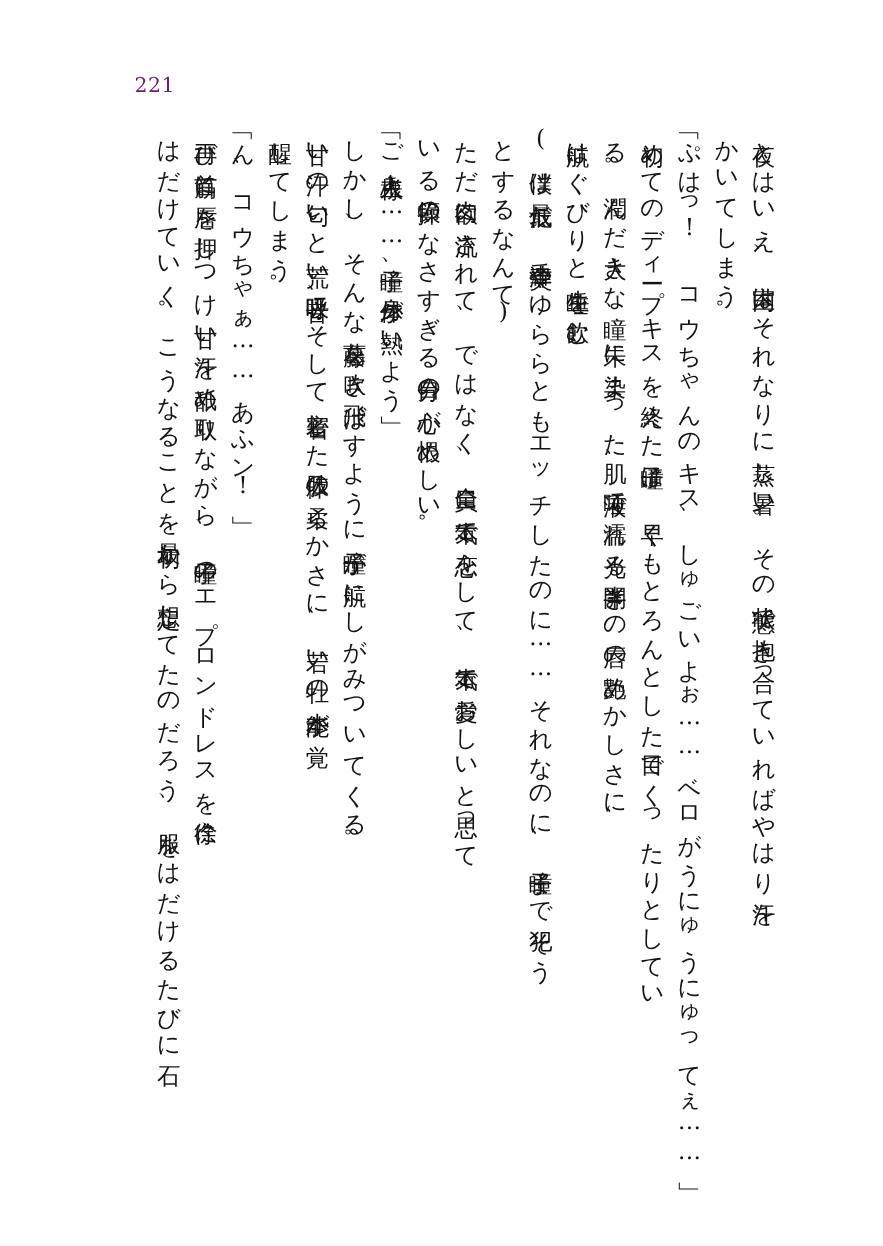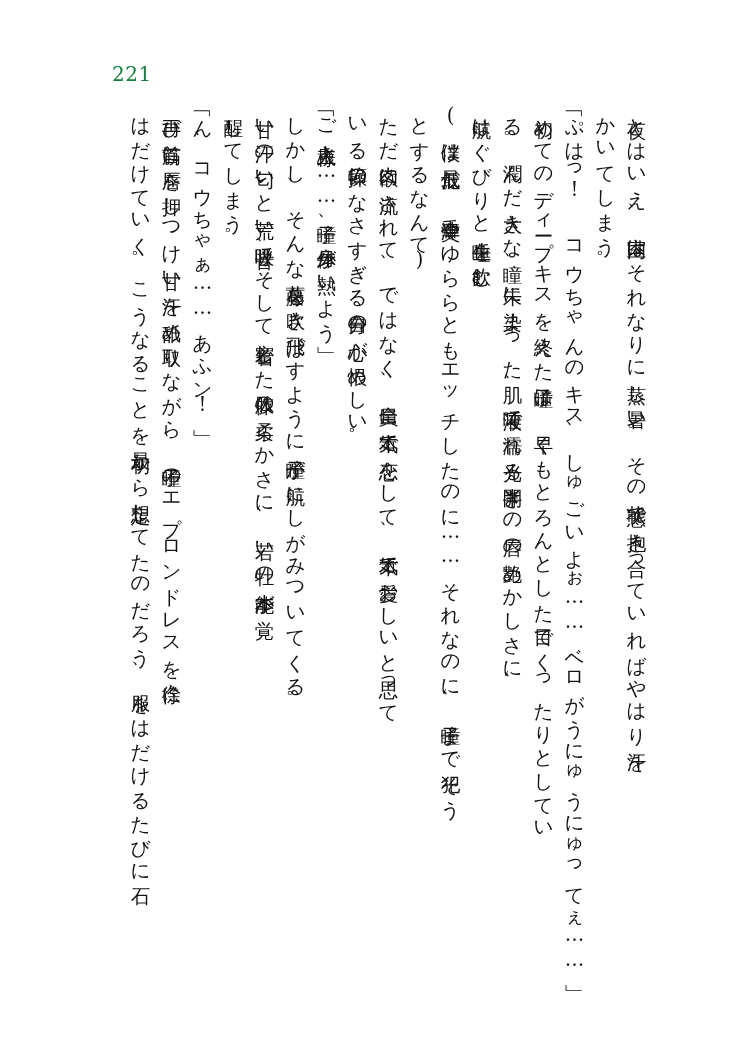--- a/index.html
+++ b/index.html
@@ -17,23 +17,23 @@
   #page {
     position: relative;
     width: 736px;
     height: 1038px;
     background: #ffffff;
   }
   #page-number {
     position: absolute;
     top: 62px;
     left: 112px;
-    font-size: 20px;
+    font-size: 17px;
     font-family: "DejaVu Serif", "Liberation Serif", serif;
-    color: #15803d;
+    color: #701a75;
     letter-spacing: 0.5px;
   }
   #body-text {
     position: absolute;
     top: 104px;
     left: 96px;
     width: 556px;
     height: 880px;
     display: flex;
     flex-direction: row-reverse;

